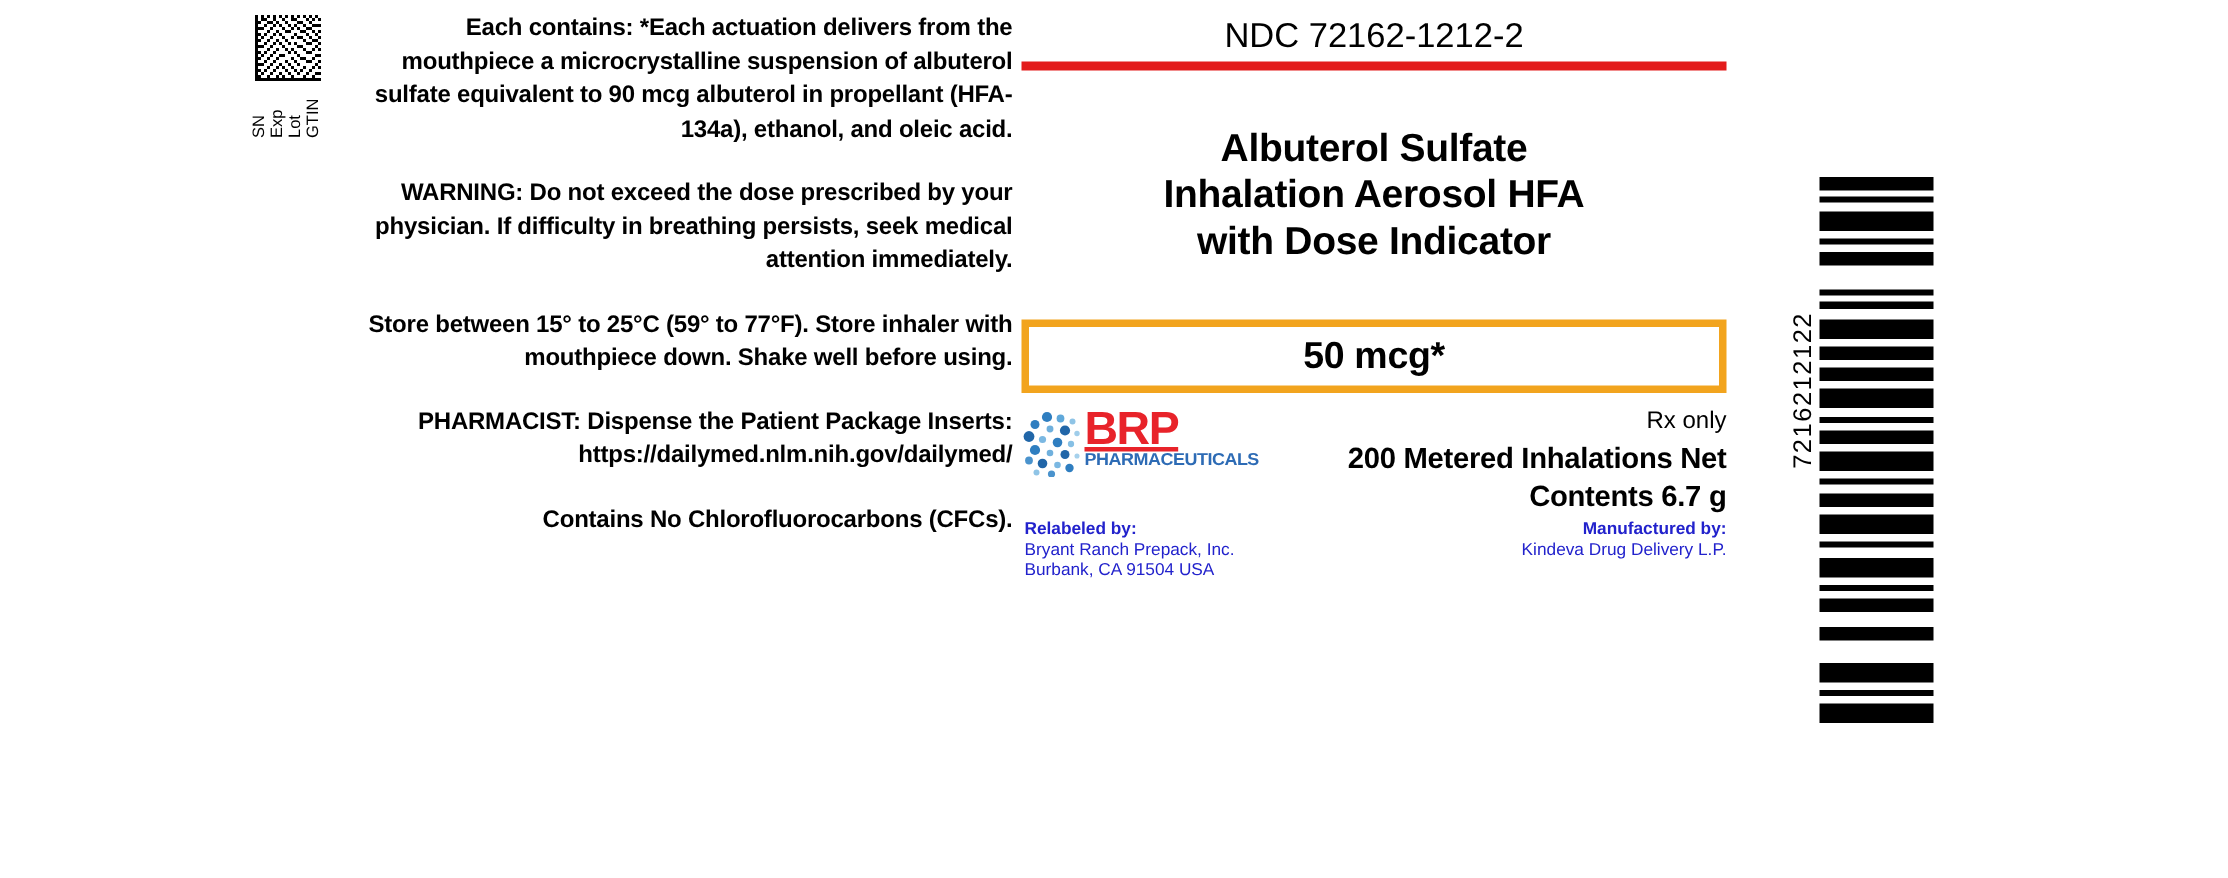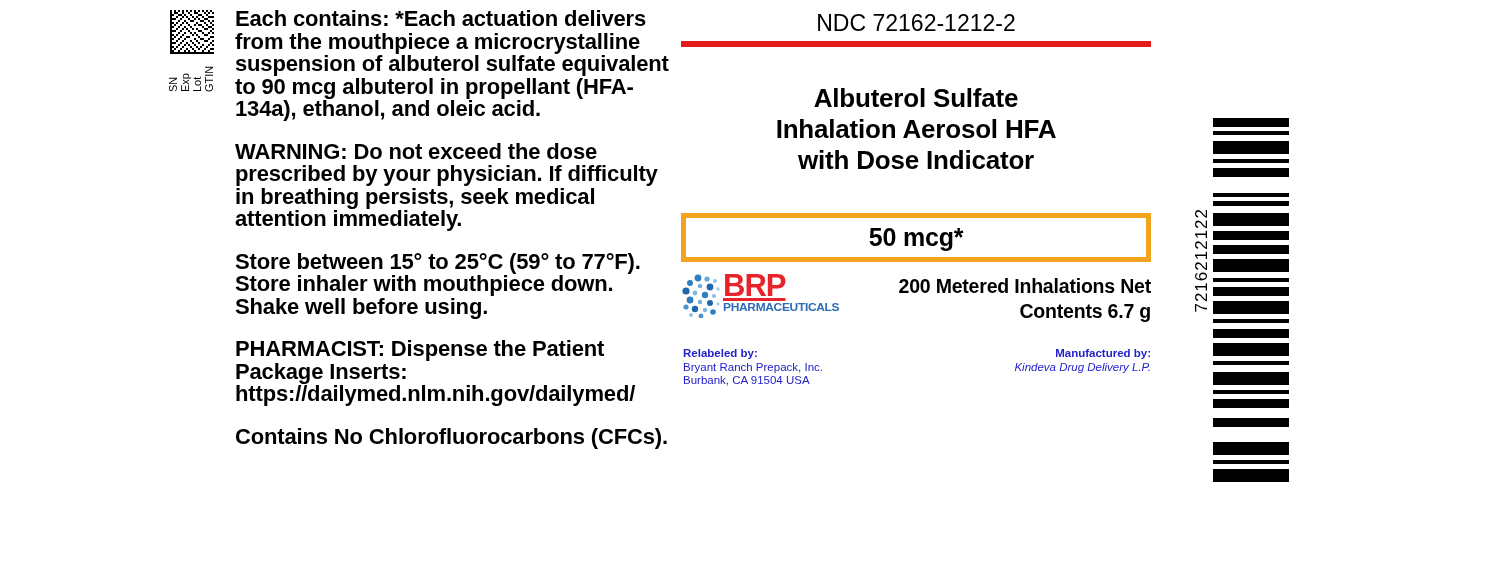--- a/index.html
+++ b/index.html
@@ -59,26 +59,27 @@
     margin-right: 1px;
   }
 
   #left-text {
     position: absolute;
     left: 67px;
     top: 0px;
     width: 440px;
   }
   .para {
-    font-size: 22px;
+    font-size: 16px;
     font-weight: bold;
     line-height: 22.5px;
     letter-spacing: -0.15px;
     margin: 0 0 20px 0;
     color: #000;
+    text-align: right;
   }
   .para:last-child { margin-bottom: 0; }
 
   
   #center-panel {
     position: absolute;
     left: 681px;
     top: 0px;
     width: 470px;
   }
@@ -463,33 +464,34 @@
           <circle cx="19" cy="42" r="2.4" fill="#4a93cd"></circle>
         </g>
       </svg>
       <div id="brp-words">
         <div id="brp-name" style="color: rgb(232, 35, 42); text-decoration: underline;">BRP</div>
         <div id="brp-sub" style="color: rgb(45, 107, 181);">PHARMACEUTICALS</div>
       </div>
     </div>
 
     <div id="rx-block">
+      <div id="rx-only">Rx only</div>
       <div id="net-contents">200 Metered Inhalations Net Contents 6.7 g</div>
     </div>
   </div>
 
   <div id="footer-row">
     <div class="footer-col" id="relabeled-col">
       <div class="footer-head" style="color: rgb(34, 34, 204);">Relabeled by:</div>
       <div class="footer-line" style="color: rgb(34, 34, 204);">Bryant Ranch Prepack, Inc.</div>
       <div class="footer-line" style="color: rgb(34, 34, 204);">Burbank, CA 91504 USA</div>
     </div>
     <div class="footer-col" id="manufactured-col">
       <div class="footer-head" style="color: rgb(34, 34, 204);">Manufactured by:</div>
-      <div class="footer-line" style="color: rgb(34, 34, 204); font-style: italic;">Kindeva Drug Delivery L.P.</div>
+      <div class="footer-line" style="color: rgb(34, 34, 204);">Kindeva Drug Delivery L.P.</div>
     </div>
   </div>
 </div>
 
 <div id="barcode-panel">
   <div id="barcode-number">7216212122</div>
   <div id="barcode-bars">
       <div class="bar" style="top: 0px; height: 9px;"></div>
       <div class="bar" style="top: 13px; height: 4px;"></div>
       <div class="bar" style="top: 23px; height: 13px;"></div>

